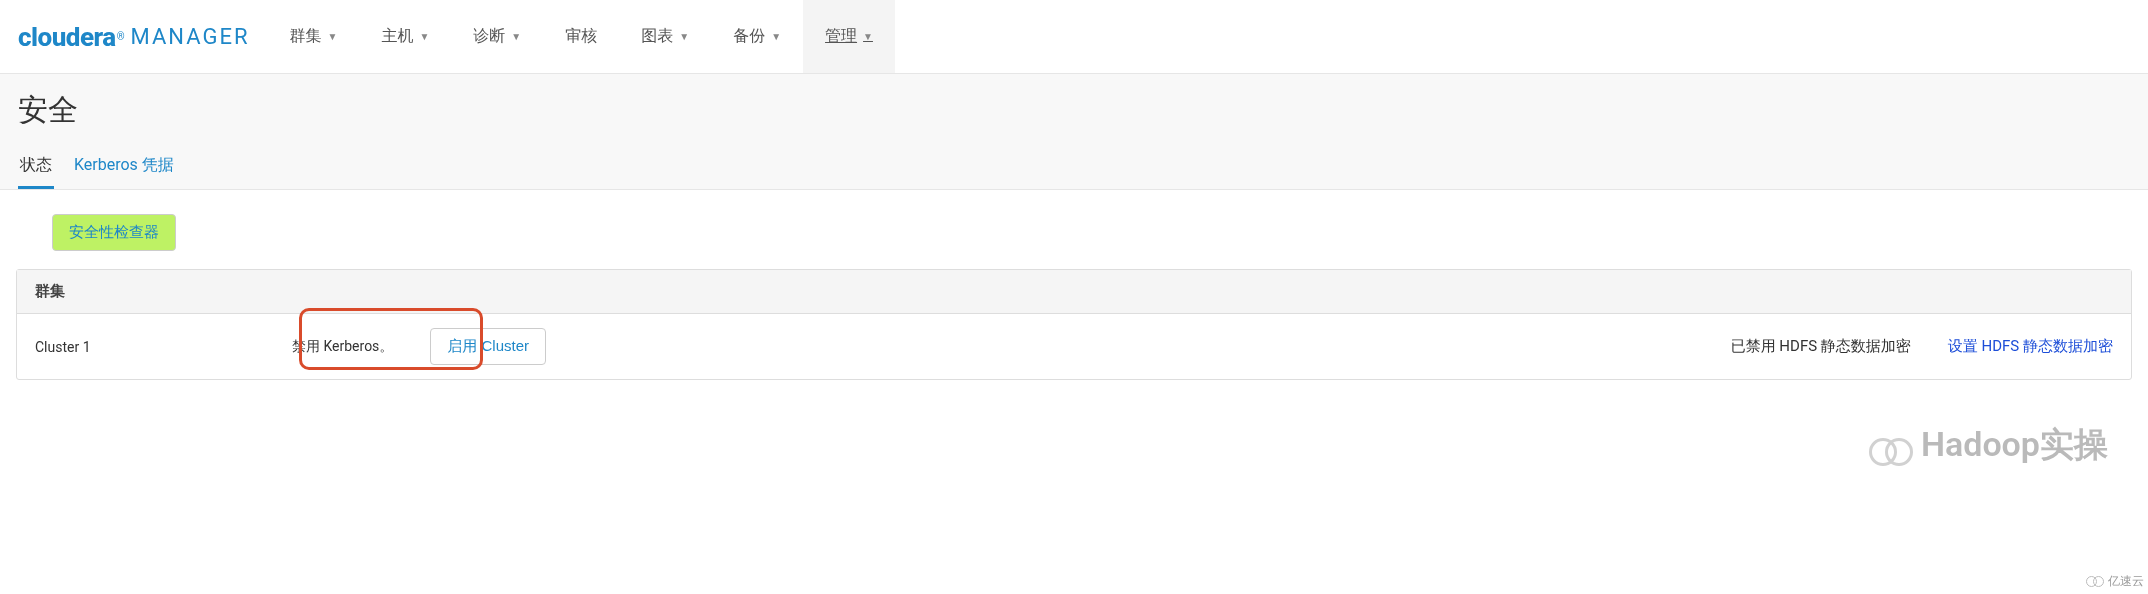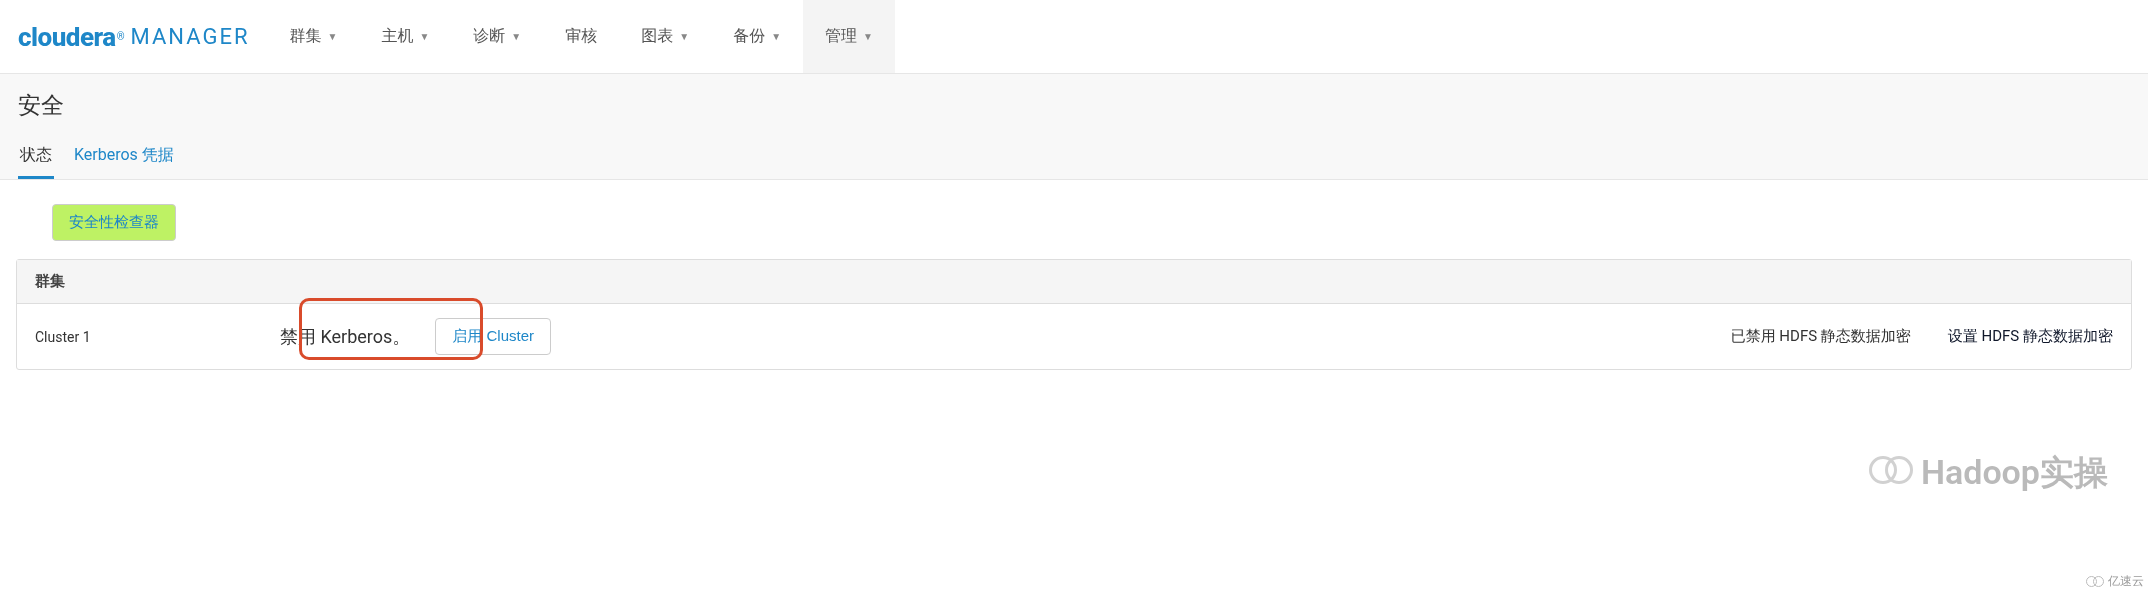--- a/index.html
+++ b/index.html
@@ -52,33 +52,34 @@
       display: flex;
       align-items: center;
       padding: 0 22px;
       color: #555;
       font-size: 16px;
       cursor: pointer;
       height: 100%;
     }
     .nav-item.active {
       background: #f4f4f4;
+      text-decoration: underline;
     }
     .caret {
       margin-left: 6px;
       font-size: 10px;
       color: #888;
     }
     .page-header {
       background: #f8f8f8;
       border-bottom: 1px solid #e6e6e6;
       padding: 16px 18px 0 18px;
     }
     .page-title {
-      font-size: 23px;
+      font-size: 30px;
       font-weight: 300;
       color: #333;
       margin-bottom: 14px;
     }
     .tabs {
       display: flex;
       gap: 18px;
     }
     .tab {
       padding: 10px 2px;
@@ -114,30 +115,30 @@
       padding: 12px 18px;
       font-size: 15px;
       font-weight: 600;
       color: #444;
       border-bottom: 1px solid #ddd;
     }
     .table-row {
       display: flex;
       align-items: center;
       padding: 14px 18px;
-      gap: 25px;
+      gap: 37px;
       position: relative;
     }
     .cluster-name {
       width: 220px;
       color: #333;
     }
     .kerberos-status {
       color: #333;
-      font-size: 18px;
+      font-size: 14px;
     }
     .btn-enable {
       border: 1px solid #ccc;
       background: #fff;
       color: #1e87c8;
       padding: 8px 16px;
       font-size: 15px;
       border-radius: 4px;
       cursor: pointer;
     }
@@ -152,33 +153,33 @@
       height: 62px;
     }
     .spacer {
       flex: 1;
     }
     .hdfs-status {
       font-size: 15px;
       color: #333;
     }
     .hdfs-link {
-      color: #0f172a;
-      cursor: pointer;
-      font-size: 15px;
-      margin-left: 12px;
+      color: #1d4ed8;
+      cursor: pointer;
+      font-size: 15px;
+      margin-left: 0;
     }
     .watermark {
       position: fixed;
       right: 40px;
-      bottom: 98px;
+      bottom: 126px;
       opacity: 0.45;
       pointer-events: none;
       display: flex;
-      align-items: flex-start;
+      align-items: flex-end;
       gap: 8px;
     }
     .watermark-icon {
       width: 44px;
       height: 36px;
       position: relative;
     }
     .watermark-icon::before,
     .watermark-icon::after {
       content: "";

